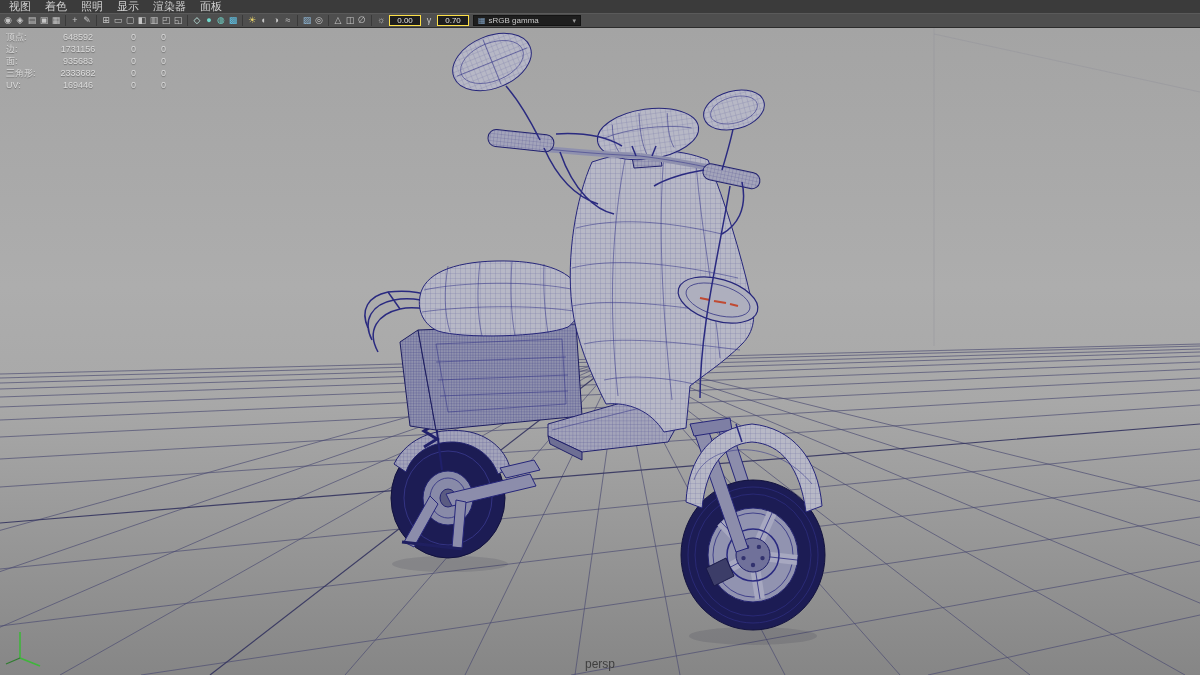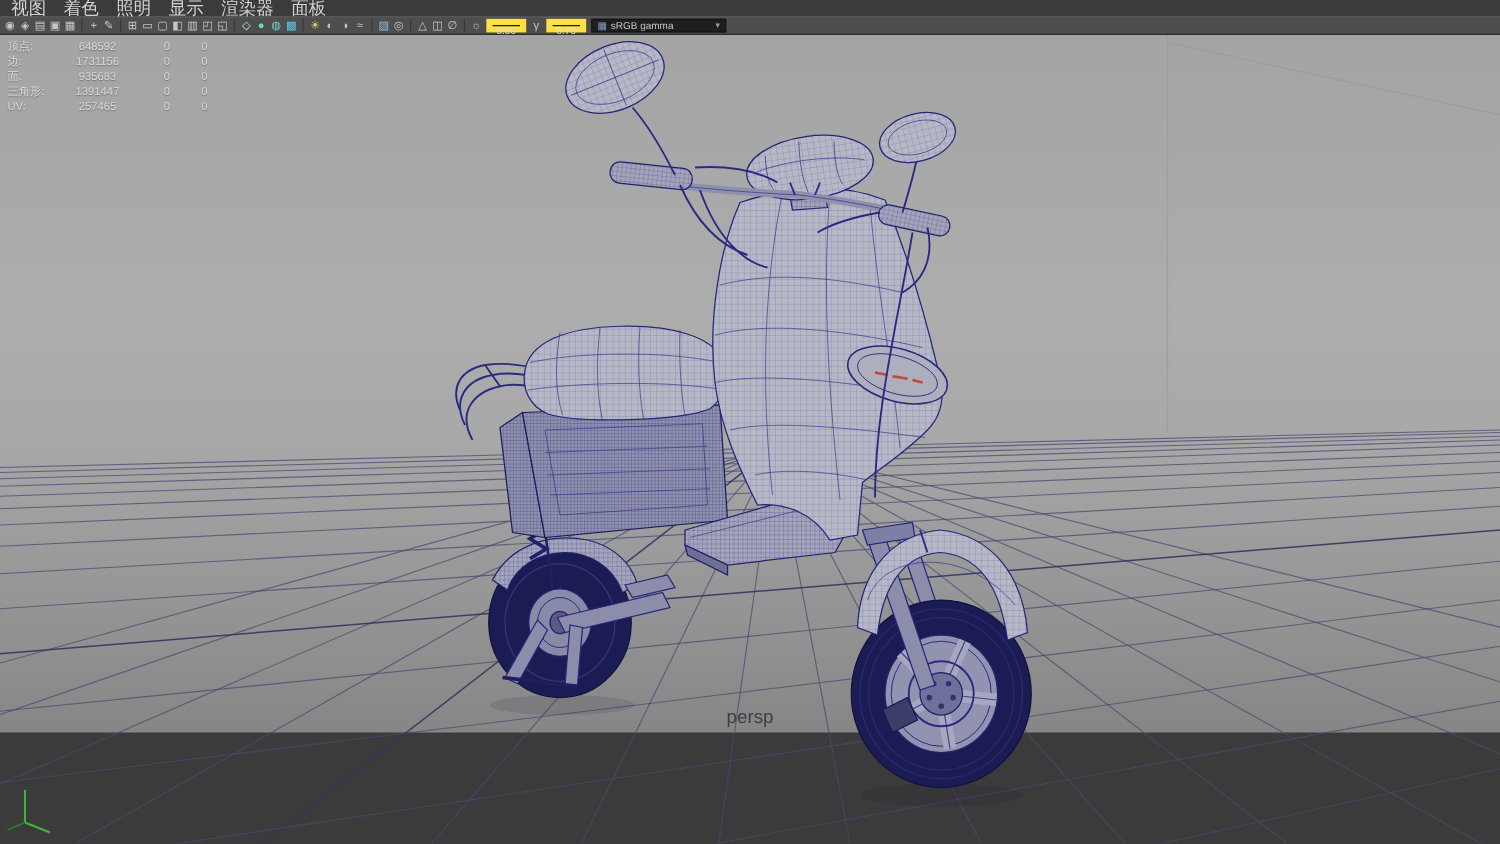--- a/index.html
+++ b/index.html
@@ -4,41 +4,41 @@
 <style>
   :root{
     --viewport-top:#a4a4a4; --viewport-mid:#adadad; --viewport-mid2:#a8a8a8; --viewport-bottom:#868686;
     --grid-line:#4a4a72; --wireframe:#2a2a80; --menu-bg:#3b3b3b; --toolbar-bg:#4e4e4e;
     --hud-text:#dcdcdc; --camera-label-text:#3f3f3f;
   }
   *{box-sizing:border-box;}
   body{margin:0;width:1200px;height:675px;overflow:hidden;background:var(--menu-bg);
        font-family:"Liberation Sans","DejaVu Sans",sans-serif;}
   .menu-bar{height:13px;background:var(--menu-bg);display:flex;align-items:center;padding-left:2px;}
-  .menu-item{font-size:14px;line-height:13px;color:#d2d2d2;padding:0 7px;cursor:default;}
+  .menu-item{font-size:11px;line-height:13px;color:#d2d2d2;padding:0 7px;cursor:default;}
   .toolbar{height:15px;background:var(--toolbar-bg);border-top:1px solid #5a5a5a;border-bottom:1px solid #2c2c2c;
            display:flex;align-items:center;padding:0 2px;}
   .tool-group{display:flex;align-items:center;}
   .tool-icon{width:12px;height:13px;font-size:9px;line-height:13px;text-align:center;color:#c6c6c6;cursor:default;}
   .tool-sep{width:1px;height:11px;background:#393939;margin:0 3px;}
-  .tool-field{width:32px;height:11px;background:#1e1e1e;border:5px solid #fde047;color:#e0e0e0;
+  .tool-field{width:32px;height:11px;background:#1e1e1e;border:1px solid #fde047;color:#e0e0e0;
               font-size:8px;line-height:9px;text-align:center;margin:0 2px;}
   .tool-combo{min-width:108px;height:11px;background:#1e1e1e;border:1px solid #141414;color:#c9c9c9;
               font-size:8px;line-height:9px;display:flex;align-items:center;gap:3px;padding:0 4px;margin-left:2px;}
   .combo-swatch{color:#7f9fc0;font-size:8px;}
   .combo-caret{margin-left:auto;font-size:7px;color:#9a9a9a;}
-  .viewport{position:relative;width:1200px;height:558px;
+  .viewport{position:relative;width:1200px;height:647px;
     background:linear-gradient(180deg,var(--viewport-top) 0%,var(--viewport-mid) 40%,var(--viewport-mid2) 58%,var(--viewport-bottom) 100%);}
   .viewport svg{position:absolute;inset:0;display:block;}
   .hud{position:absolute;top:3px;left:6px;font-size:9px;color:var(--hud-text);text-shadow:0 1px 1px rgba(0,0,0,.35);}
   .hud-row{display:flex;line-height:12px;}
   .hud-label{width:44px;}
   .hud-value{width:56px;text-align:center;}
   .hud-z{width:30px;text-align:right;}
-  .camera-label{position:absolute;bottom:4px;left:0;right:0;text-align:center;font-size:15px;color:var(--camera-label-text);}
+  .camera-label{position:absolute;bottom:4px;left:0;right:0;text-align:center;font-size:12px;color:var(--camera-label-text);}
   
   .grid-line{stroke:var(--grid-line);stroke-width:.9;opacity:.75;fill:none;}
   .grid-line-dark{stroke:#34345f;stroke-width:1.2;opacity:.9;fill:none;}
   .sky-line{stroke:#95959d;stroke-width:1;opacity:.55;fill:none;}
   .wire{stroke:var(--wireframe);fill:none;stroke-width:1.5;}
   .wire-thin{stroke:#2e2e85;fill:none;stroke-width:.6;opacity:.85;}
   .panel{fill:url(#meshFill);stroke:#26267a;stroke-width:1;}
   .panel-dark{fill:url(#meshDark);stroke:#22226e;stroke-width:1;}
   .panel-dense{fill:url(#meshDense);stroke:#1d1d60;stroke-width:1;}
   .solid-dark{fill:#1c1c54;stroke:#12123e;stroke-width:1;}
@@ -322,28 +322,28 @@
 
         <div class="hud-row">
           <span class="hud-label">面:</span>
           <span class="hud-value">935683</span>
           <span class="hud-z">0</span>
           <span class="hud-z">0</span>
         </div>
 
         <div class="hud-row">
           <span class="hud-label">三角形:</span>
-          <span class="hud-value">1391447</span>
+          <span class="hud-value">2333682</span>
           <span class="hud-z">0</span>
           <span class="hud-z">0</span>
         </div>
 
         <div class="hud-row">
           <span class="hud-label">UV:</span>
-          <span class="hud-value">257465</span>
+          <span class="hud-value">169446</span>
           <span class="hud-z">0</span>
           <span class="hud-z">0</span>
         </div>
       </div>
 
     <div class="camera-label">persp</div>
   </div>
 </div>
 
 </body></html>

